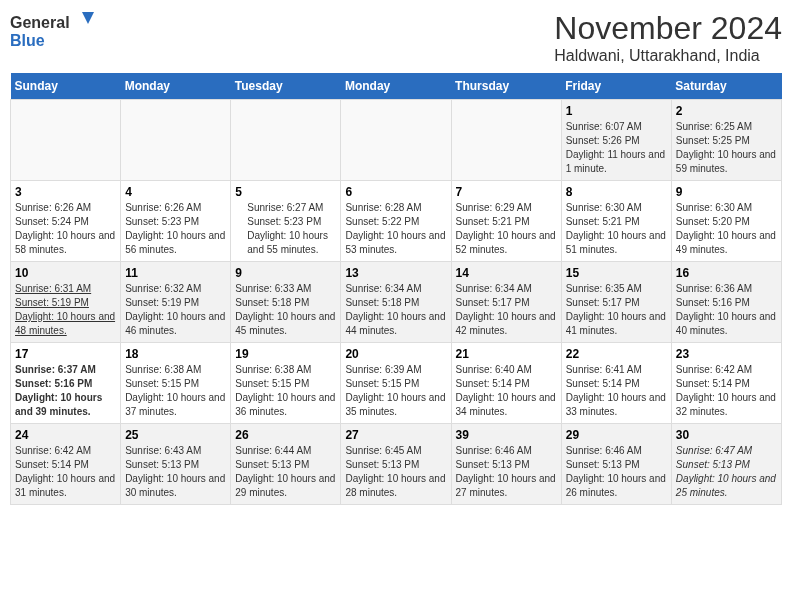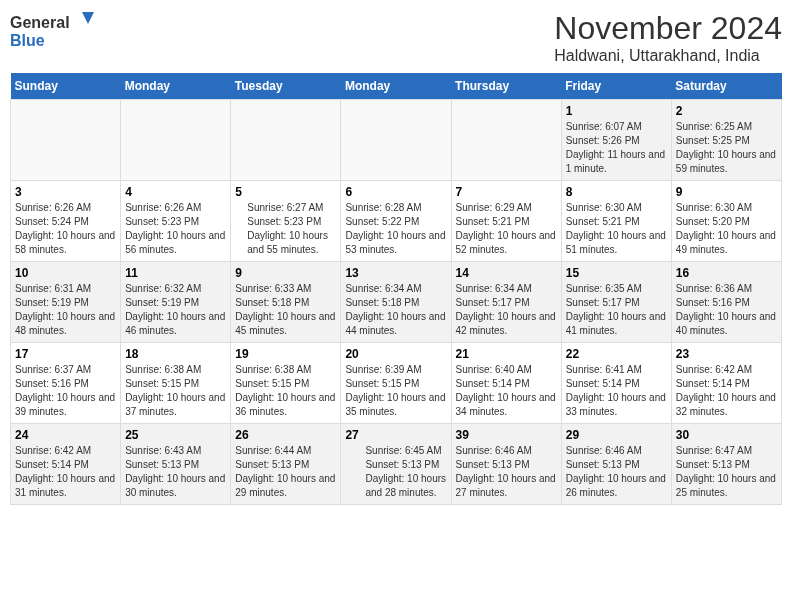--- a/index.html
+++ b/index.html
@@ -164,21 +164,21 @@
         <td>
           <span class="day-num">9</span>
           <div class="day-info" style="white-space: pre-line;">Sunrise: 6:30 AM
 Sunset: 5:20 PM
 Daylight: 10 hours and 49 minutes.</div>
         </td>
       </tr>
       <tr>
         <td>
           <span class="day-num">10</span>
-          <div class="day-info" style="white-space: pre-line;">Sunrise: 6:31 AM
+          <div class="day-info" style="white-space: pre-line; text-decoration: underline;">Sunrise: 6:31 AM
 Sunset: 5:19 PM
 Daylight: 10 hours and 48 minutes.</div>
         </td>
         <td>
           <span class="day-num">11</span>
           <div class="day-info" style="white-space: pre-line;">Sunrise: 6:32 AM
 Sunset: 5:19 PM
 Daylight: 10 hours and 46 minutes.</div>
         </td>
         <td>
@@ -208,21 +208,21 @@
         <td>
           <span class="day-num">16</span>
           <div class="day-info" style="white-space: pre-line;">Sunrise: 6:36 AM
 Sunset: 5:16 PM
 Daylight: 10 hours and 40 minutes.</div>
         </td>
       </tr>
       <tr>
         <td>
           <span class="day-num">17</span>
-          <div class="day-info" style="white-space: pre-line;">Sunrise: 6:37 AM
+          <div class="day-info" style="white-space: pre-line; font-weight: bold;">Sunrise: 6:37 AM
 Sunset: 5:16 PM
 Daylight: 10 hours and 39 minutes.</div>
         </td>
         <td>
           <span class="day-num">18</span>
           <div class="day-info" style="white-space: pre-line;">Sunrise: 6:38 AM
 Sunset: 5:15 PM
 Daylight: 10 hours and 37 minutes.</div>
         </td>
         <td>
@@ -270,37 +270,37 @@
 Daylight: 10 hours and 30 minutes.</div>
         </td>
         <td>
           <span class="day-num">26</span>
           <div class="day-info" style="white-space: pre-line;">Sunrise: 6:44 AM
 Sunset: 5:13 PM
 Daylight: 10 hours and 29 minutes.</div>
         </td>
         <td>
           <span class="day-num">27</span>
-          <div class="day-info" style="white-space: pre-line; margin-left: 20px;">Sunrise: 6:45 AM
+          <div class="day-info" style="white-space: pre-line;">Sunrise: 6:45 AM
 Sunset: 5:13 PM
 Daylight: 10 hours and 28 minutes.</div>
         </td>
         <td>
           <span class="day-num">39</span>
           <div class="day-info" style="white-space: pre-line;">Sunrise: 6:46 AM
 Sunset: 5:13 PM
 Daylight: 10 hours and 27 minutes.</div>
         </td>
         <td>
           <span class="day-num">29</span>
           <div class="day-info" style="white-space: pre-line;">Sunrise: 6:46 AM
 Sunset: 5:13 PM
 Daylight: 10 hours and 26 minutes.</div>
         </td>
         <td>
           <span class="day-num">30</span>
-          <div class="day-info" style="white-space: pre-line;">Sunrise: 6:47 AM
+          <div class="day-info" style="white-space: pre-line; font-style: italic;">Sunrise: 6:47 AM
 Sunset: 5:13 PM
 Daylight: 10 hours and 25 minutes.</div>
         </td>
       </tr>
     </tbody>
 </table>
 
 </body></html>

